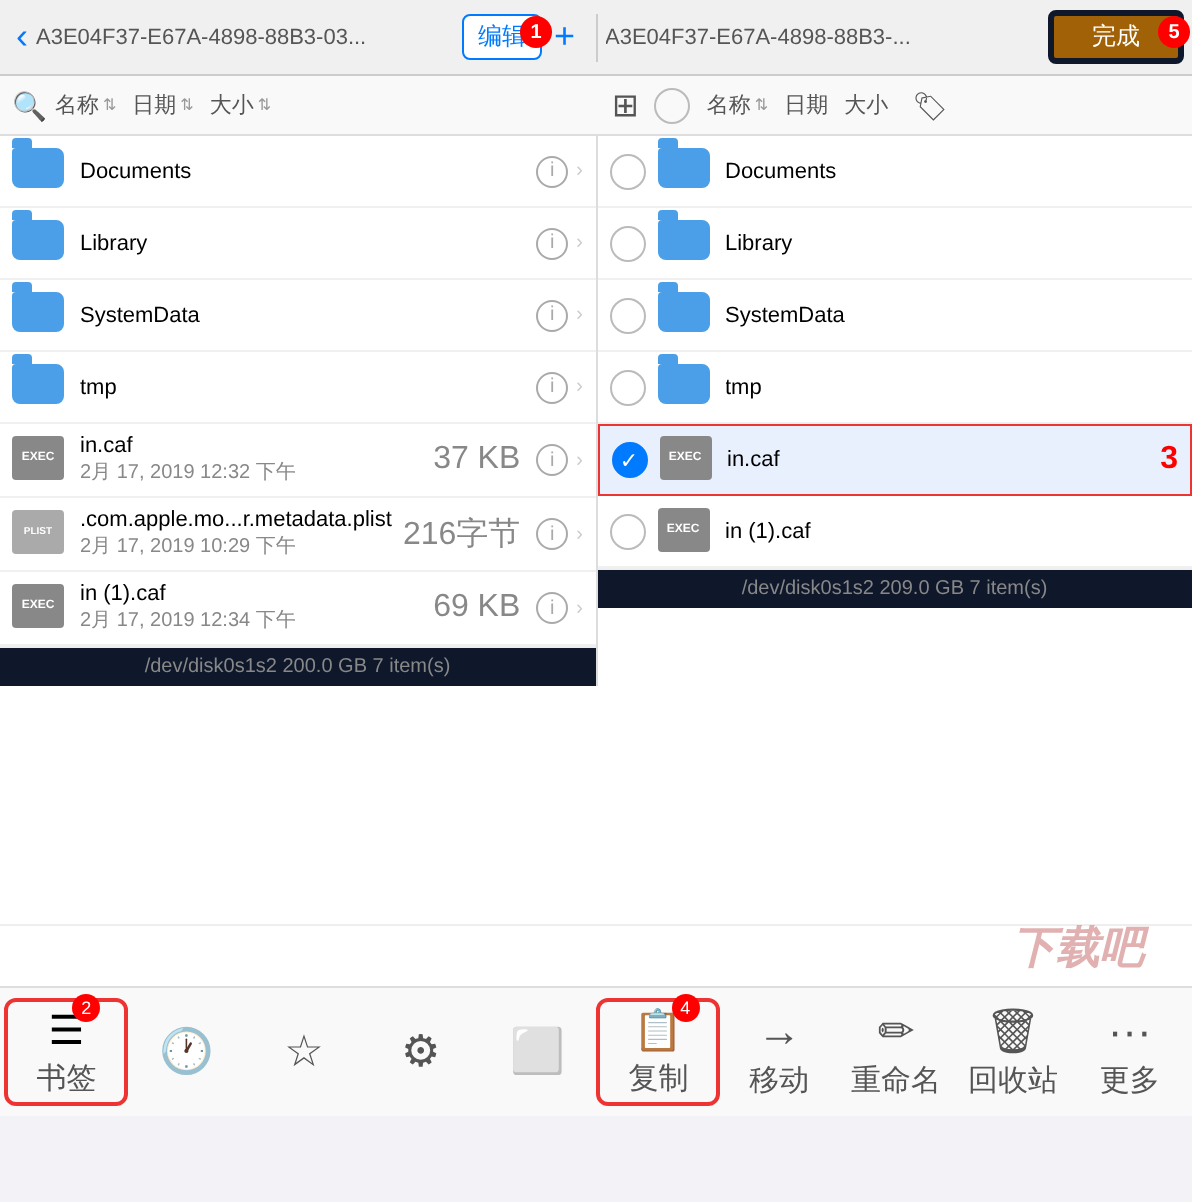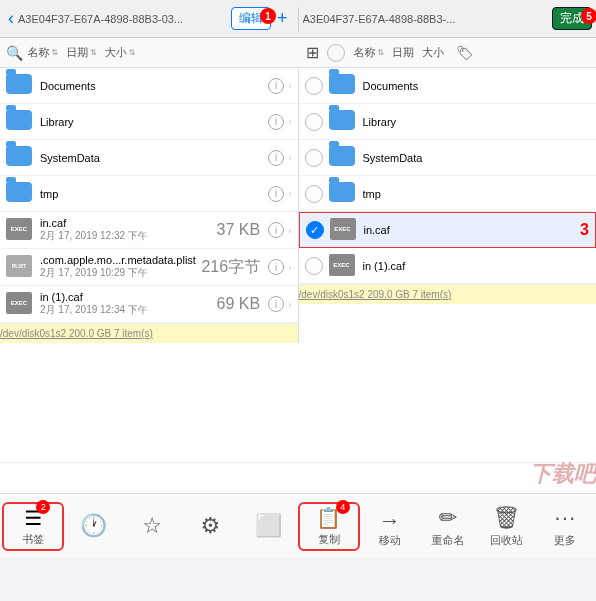--- a/index.html
+++ b/index.html
@@ -49,25 +49,25 @@
     .edit-btn {
       border: 1px solid #007aff;
       color: #007aff;
       background: white;
       border-radius: 4px;
       padding: 2px 7px;
       font-size: 12px;
       cursor: pointer;
     }
     .done-btn {
-      border: 1px solid #0f172a;
+      border: 3px solid #0f172a;
       color: white;
-      background: #15803d;
+      background: #a16207;
       border-radius: 4px;
-      padding: 2px 7px;
+      padding: 2px 19px;
       font-size: 12px;
       cursor: pointer;
     }
     .plus-btn {
       color: #007aff;
       font-size: 18px;
       padding: 0 6px;
     }
     .nav-divider {
       width: 1px;
@@ -269,25 +269,24 @@
       font-size: 16px;
       color: #888;
       margin-right: 4px;
       white-space: nowrap;
     }
 
     
     .panel-status {
       font-size: 10px;
       color: #888;
-      text-align: left;
+      text-align: center;
       padding: 4px 0;
-      background: #fef9c3;
+      background: #0f172a;
       border-top: 1px solid #eee;
-      text-decoration: underline;
     }
 
     
     .number-badge {
       position: absolute;
       background: red;
       color: white;
       border-radius: 50%;
       width: 16px;
       height: 16px;
@@ -323,21 +322,21 @@
     .toolbar-item.highlighted {
       border: 2px solid #e33;
       border-radius: 6px;
       padding: 2px;
     }
     .toolbar-icon {
       font-size: 22px;
       color: #555;
     }
     .toolbar-label {
-      font-size: 11px;
+      font-size: 15px;
       color: #555;
     }
 
     .content-area {
       position: relative;
     }
   </style>
 </head>
 <body>
 
@@ -572,21 +571,21 @@
           <div class="file-name">in (1).caf</div>
         </div>
       </div>
       <div class="panel-status">/dev/disk0s1s2  209.0 GB  7 item(s)</div>
     </div>
   </div>
 
   <div style="background:white;height:120px;border-bottom:1px solid #eee;"></div>
 
   <div style="position:relative;height:30px;background:white;">
-    <div style="position:absolute;right:0;bottom:4px;font-size:22px;color:rgba(180,60,60,0.4);font-style:italic;font-weight:bold;">下载吧</div>
+    <div style="position:absolute;right:24px;bottom:4px;font-size:22px;color:rgba(180,60,60,0.4);font-style:italic;font-weight:bold;">下载吧</div>
   </div>
 
   <div class="bottom-toolbar">
 
     <div class="toolbar-item highlighted" style="position:relative;">
       <span style="font-size:20px;position:relative;">
         ☰
         <span style="position:absolute;top:-6px;right:-8px;background:red;color:white;border-radius:50%;width:14px;height:14px;font-size:9px;display:flex;align-items:center;justify-content:center;">2</span>
       </span>
       <span class="toolbar-label">书签</span>

